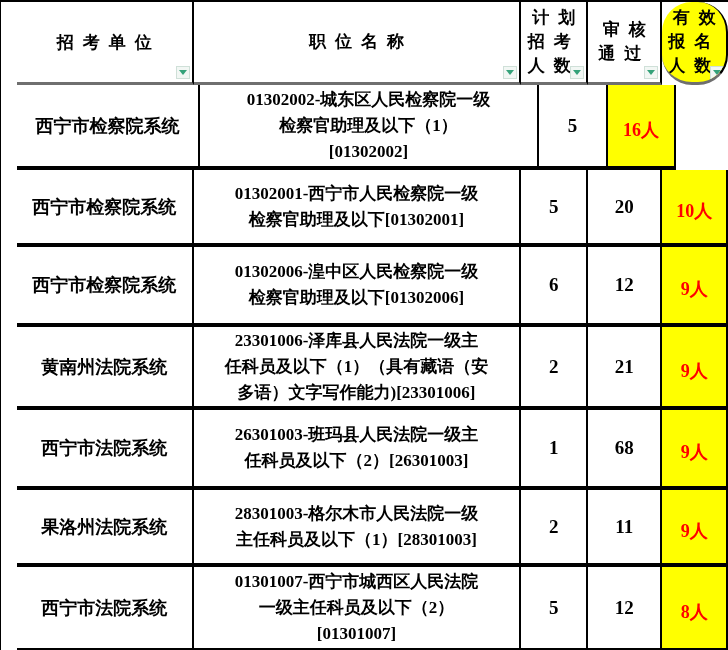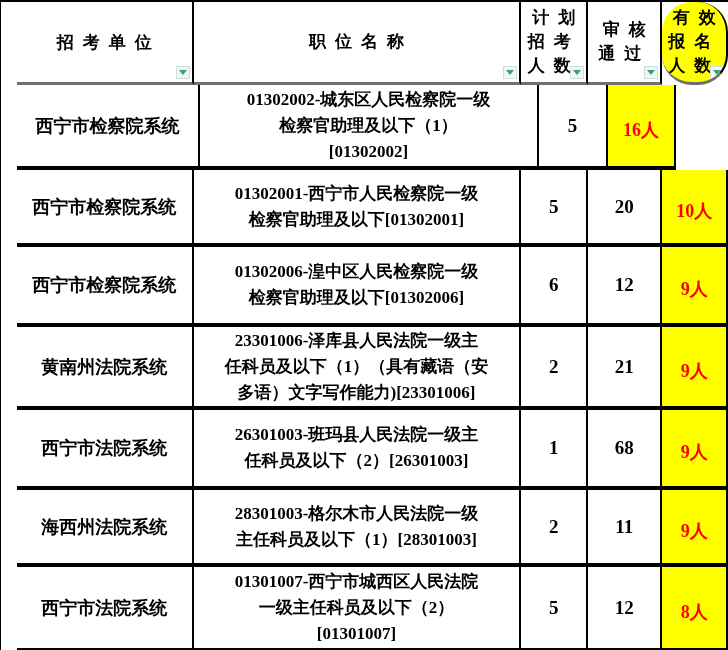--- a/index.html
+++ b/index.html
@@ -145,21 +145,21 @@
     <div class="cell c-pos">26301003-班玛县人民法院一级主
 任科员及以下（2）[26301003]</div>
     <div class="cell c-plan">1</div>
     <div class="cell c-appr">68</div>
     <div class="cell c-valid">
         <span class="valid-text">9人</span>
       </div>
   </div>
 
   <div class="row h77">
-    <div class="cell c-unit">海西州法院系统</div>
+    <div class="cell c-unit">果洛州法院系统</div>
     <div class="cell c-pos">28301003-格尔木市人民法院一级
 主任科员及以下（1）[28301003]</div>
     <div class="cell c-plan">2</div>
     <div class="cell c-appr">11</div>
     <div class="cell c-valid">
         <span class="valid-text">9人</span>
       </div>
   </div>
 
   <div class="row h85">

